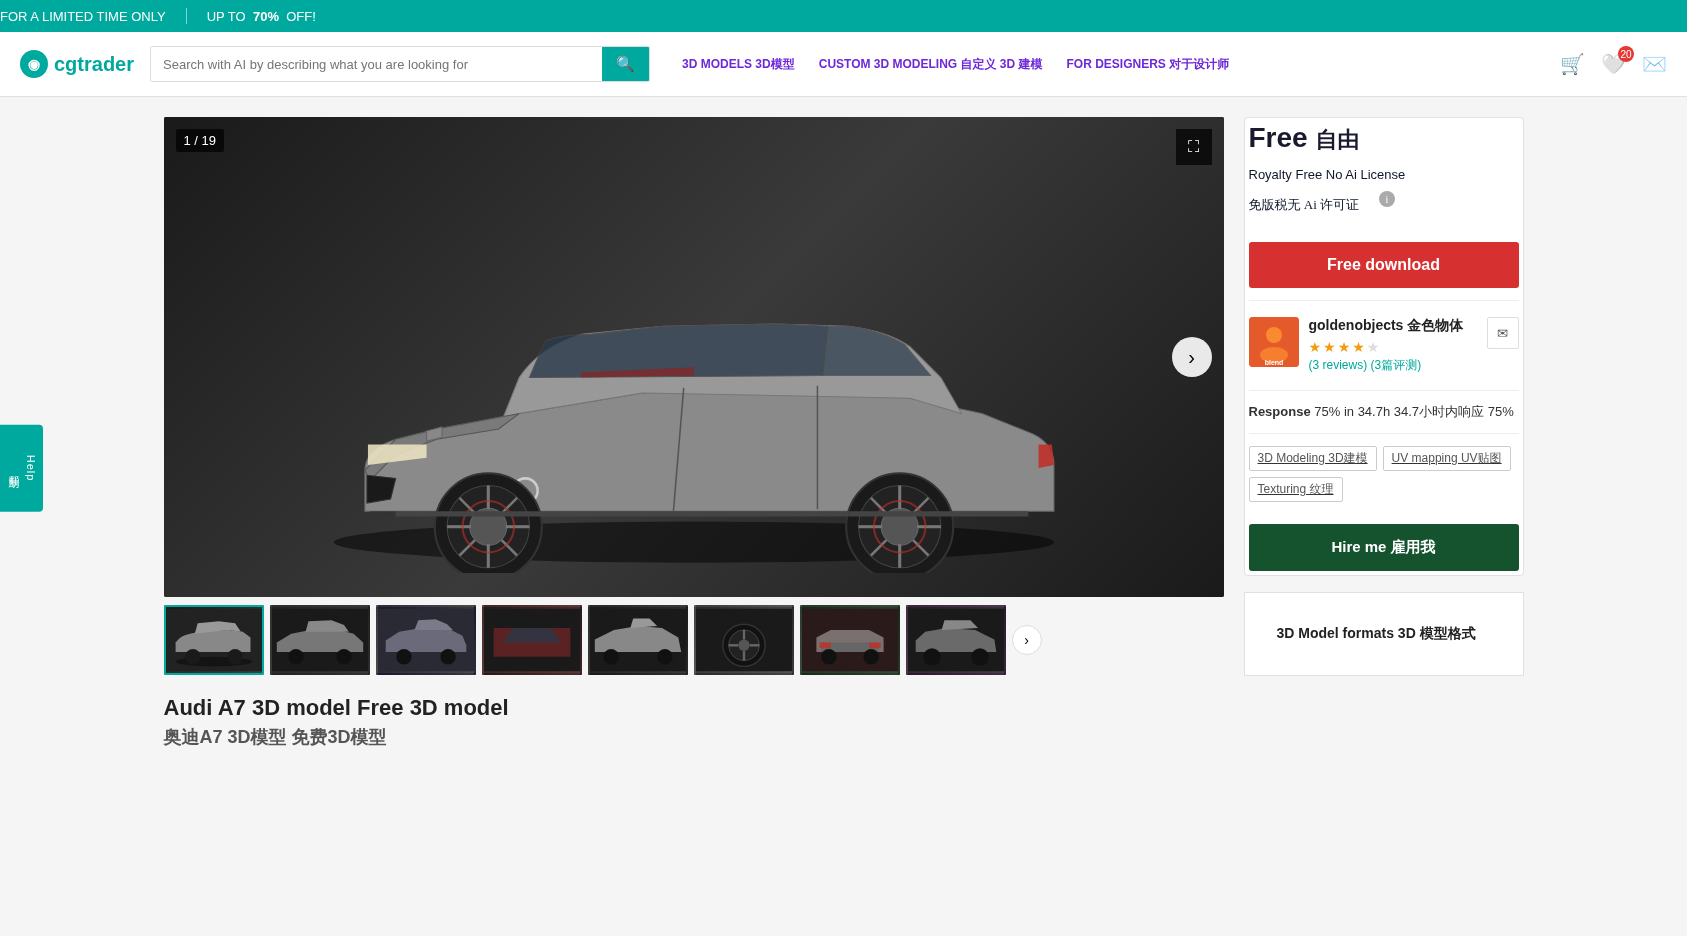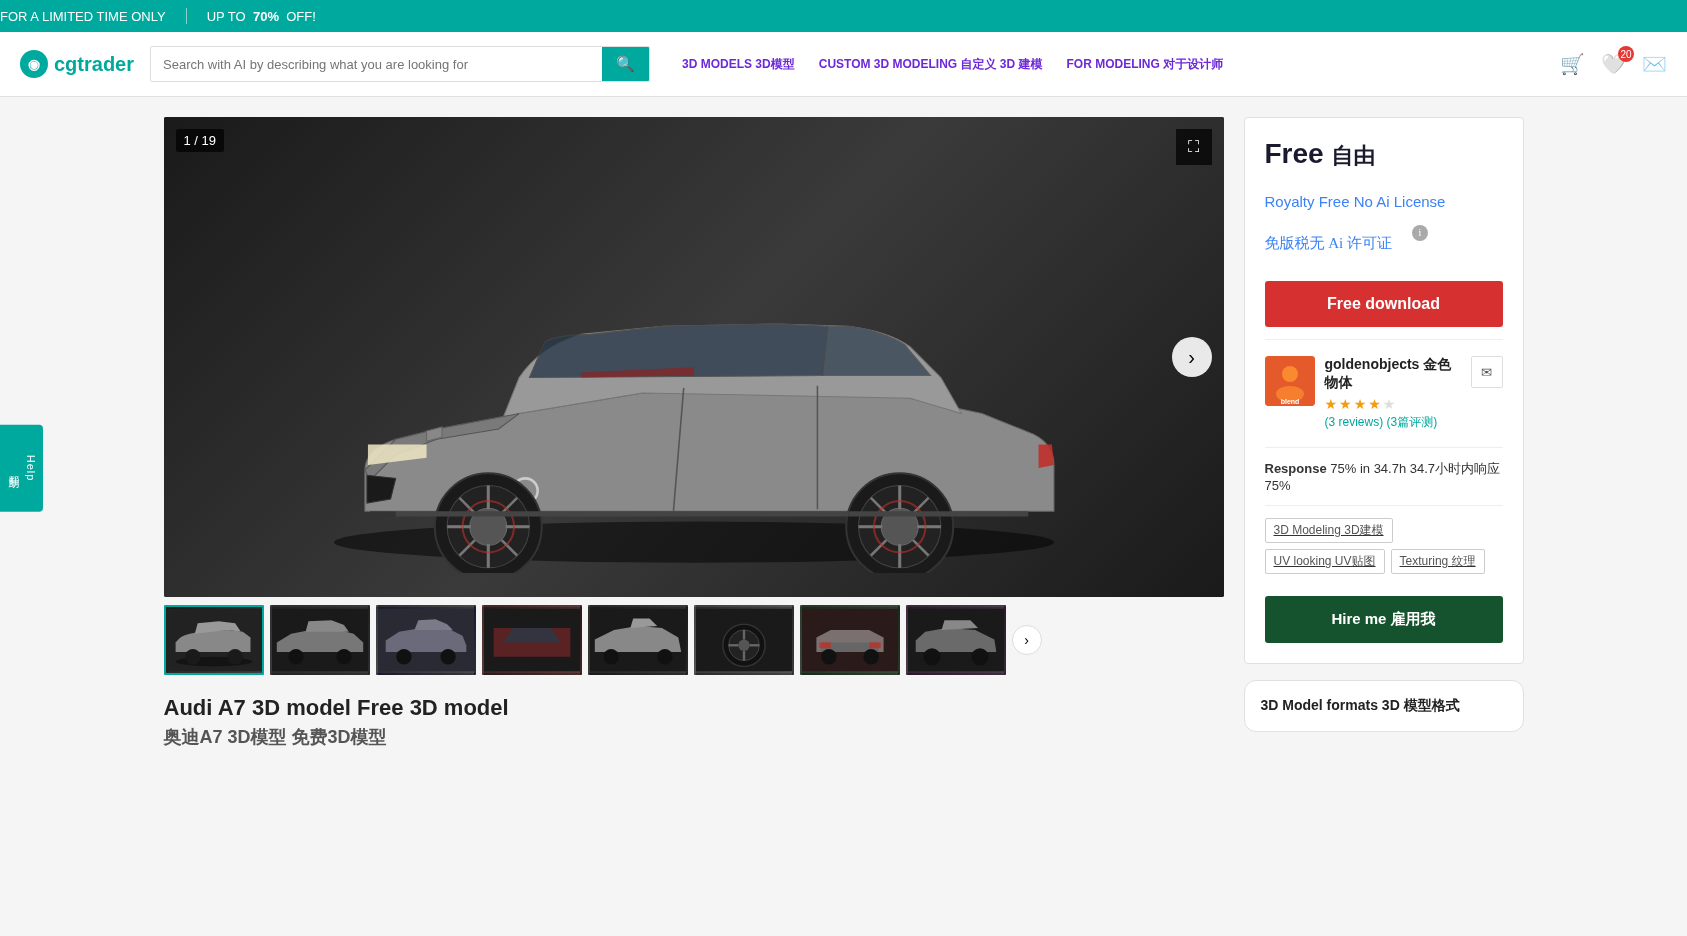--- a/index.html
+++ b/index.html
@@ -251,38 +251,38 @@
 
     
     .sidebar {
       width: 280px;
       flex-shrink: 0;
     }
     .sidebar-card {
       background: white;
       border: 1px solid #e0e0e0;
       border-radius: 4px;
-      padding: 20px;
+      padding: 4px;
       margin-bottom: 16px;
     }
     .price-section {
       margin-bottom: 16px;
     }
     .price-title {
       font-size: 28px;
       font-weight: bold;
       color: #1a1a2e;
     }
     .price-title .chinese {
       font-size: 22px;
     }
     .license-text {
-      font-size: 15px;
-      color: #3b82f6;
-      margin-top: 22px;
+      font-size: 13px;
+      color: #0f172a;
+      margin-top: 12px;
     }
     .license-row {
       display: flex;
       align-items: center;
       gap: 20px;
       margin-top: 2px;
       font-family: Liberation Serif, serif;
     }
     .info-icon {
       width: 16px; height: 16px;
@@ -393,22 +393,22 @@
       font-weight: 600;
       border-radius: 3px;
       cursor: pointer;
       margin-top: 10px;
     }
 
     
     .format-card {
       background: white;
       border: 1px solid #e0e0e0;
-      border-radius: 12px;
-      padding: 16px;
+      border-radius: 0;
+      padding: 32px;
     }
     .format-title {
       font-size: 14px;
       font-weight: bold;
       color: #222;
     }
 
     .help-tab-container {
       position: fixed;
       left: 0;
@@ -459,21 +459,21 @@
   </a>
 
   <div class="search-bar">
     <input type="text" placeholder="Search with AI by describing what you are looking for" style="">
     <button>🔍</button>
   </div>
 
   <nav class="nav-links">
     <a class="nav-link" href="#">3D MODELS 3D模型</a>
     <a class="nav-link" href="#">CUSTOM 3D MODELING 自定义 3D 建模</a>
-    <a class="nav-link" href="#">FOR MODELING 对于设计师</a>
+    <a class="nav-link" href="#">FOR DESIGNERS 对于设计师</a>
   </nav>
 
   <div class="header-icons">
     <div class="icon-btn">
       🛒
     </div>
     <div class="icon-btn">
       🤍
       <span class="badge">20</span>
     </div>
@@ -716,21 +716,21 @@
 
       
       <div class="response-section">
         <strong>Response</strong>
         <span>75% in 34.7h 34.7小时内响应 75%</span>
       </div>
 
       
       <div class="tags-section">
         <span class="tag">3D Modeling 3D建模</span>
-        <span class="tag">UV looking UV贴图</span>
+        <span class="tag">UV mapping UV贴图</span>
         <span class="tag">Texturing 纹理</span>
       </div>
 
       <button class="hire-btn">Hire me 雇用我</button>
     </div>
 
     <div class="format-card">
       <div class="format-title">3D Model formats 3D 模型格式</div>
     </div>
 

